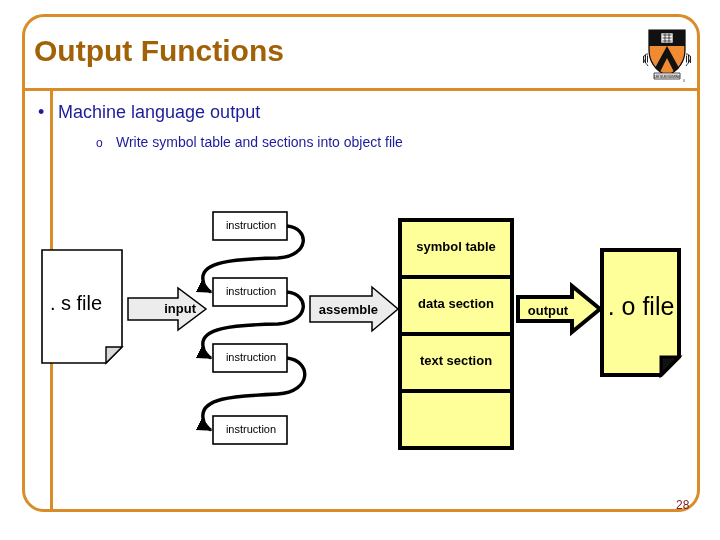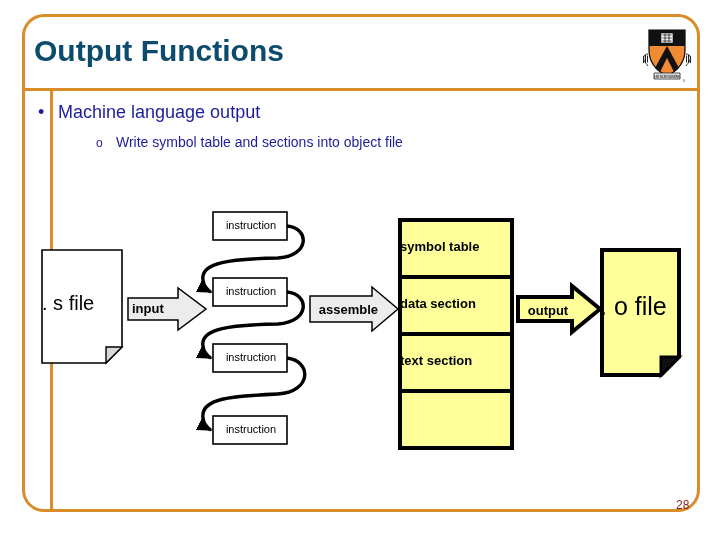--- a/index.html
+++ b/index.html
@@ -24,21 +24,21 @@
     background:#d98c27;
   }
   .frame-vline-inner{
     position:absolute;left:50px;top:89px;width:3px;height:423px;
     background:#d98c27;
   }
 
   
   .title{
     position:absolute;left:34px;top:34px;
-    font-size:30px;font-weight:bold;color:#0c4a6e;
+    font-size:30px;font-weight:bold;color:#a16207;
     letter-spacing:0px;
     white-space:nowrap;
   }
 
   
   .logo{position:absolute;left:641px;top:20px;width:52px;height:62px;}
 
   
   .bullet1{
     position:absolute;left:38px;top:102px;
@@ -52,20 +52,21 @@
   .bullet2 .dot{display:inline-block;width:20px;font-size:12px;color:#1d1d9c;}
 
   
   #diagram{position:absolute;left:0;top:0;width:720px;height:540px;}
 
   .lbl{
     position:absolute;
     font-family:"Liberation Sans", sans-serif;
     color:#000;
     white-space:nowrap;
+    text-align:center;
   }
 
   
   .sfile-text{left:42px;top:292px;width:68px;font-size:20px;}
   
   .instr-text{width:74px;font-size:11px;text-align:center;padding-left:2px;box-sizing:border-box;}
   
   .sect-text{width:112px;font-size:13px;font-weight:bold;}
   
   .arrow-lbl{font-size:13px;font-weight:bold;}
@@ -173,21 +174,21 @@
     </g>
 
     <g>
       <path d="M602,250 L679,250 L679,357 L661,375 L602,375 Z" fill="#ffff99" stroke="#000" stroke-width="4"></path>
       <path d="M679,357 L661,357 L661,375 Z" fill="#111" stroke="#000" stroke-width="3"></path>
     </g>
   </svg>
 
   <div class="lbl sfile-text">. s file</div>
 
-  <div class="lbl arrow-lbl" style="left:132px;top:301px;width:64px;text-align:left;">input</div>
+  <div class="lbl arrow-lbl" style="left:132px;top:301px;width:64px;text-align:right;">input</div>
 
   <div class="lbl instr-text" style="left:213px;top:219px;">instruction</div>
   <div class="lbl instr-text" style="left:213px;top:285px;">instruction</div>
   <div class="lbl instr-text" style="left:213px;top:351px;">instruction</div>
   <div class="lbl instr-text" style="left:213px;top:423px;">instruction</div>
 
   <div class="lbl arrow-lbl" style="left:312px;top:302px;width:66px;text-align:right;">assemble</div>
 
   <div class="lbl sect-text" style="left:400px;top:239px;">symbol table</div>
   <div class="lbl sect-text" style="left:400px;top:353px;">text section</div>

